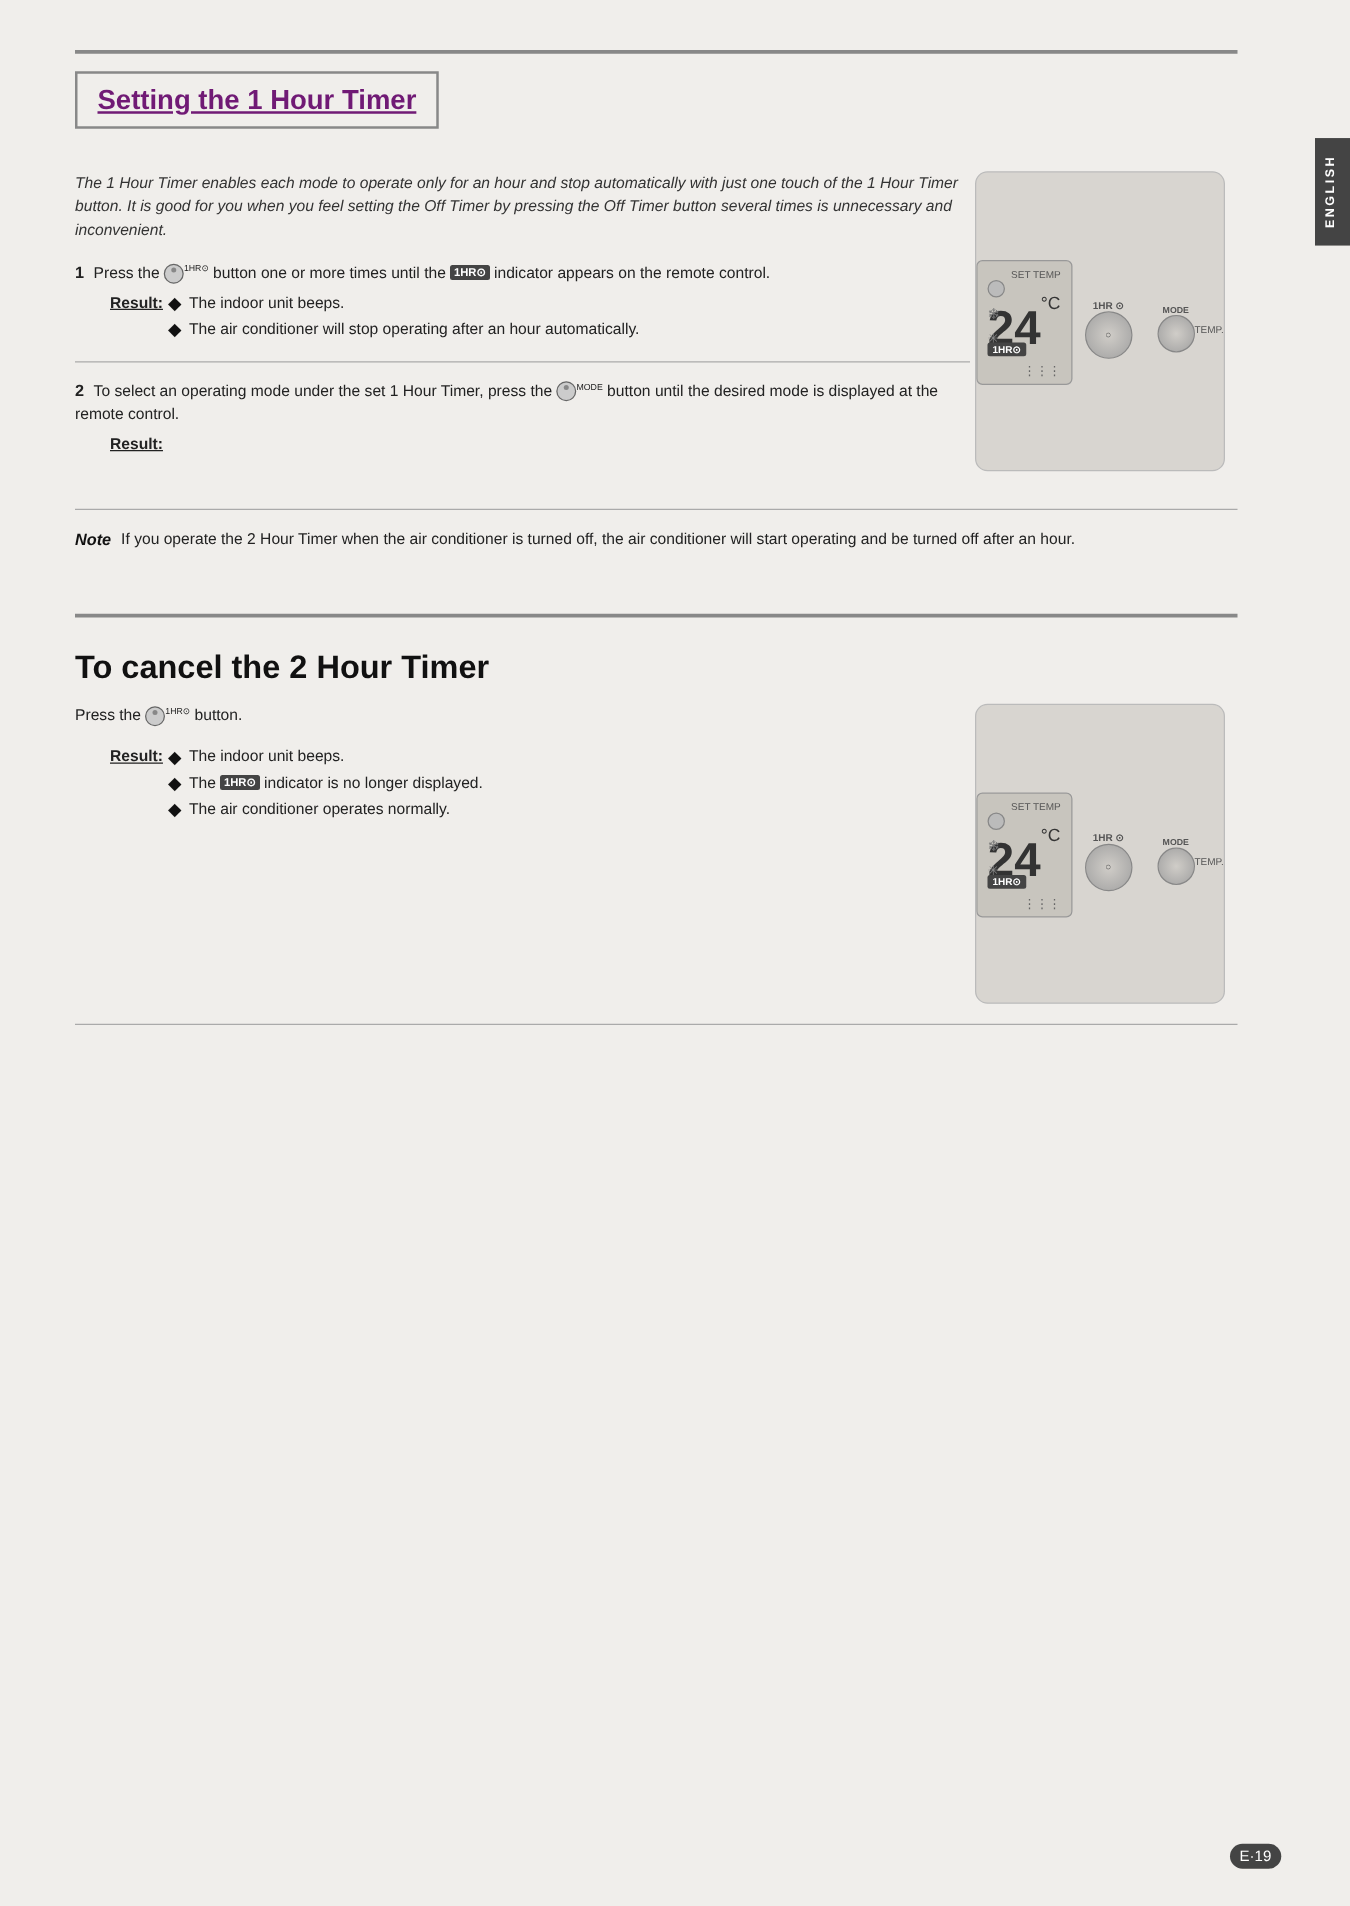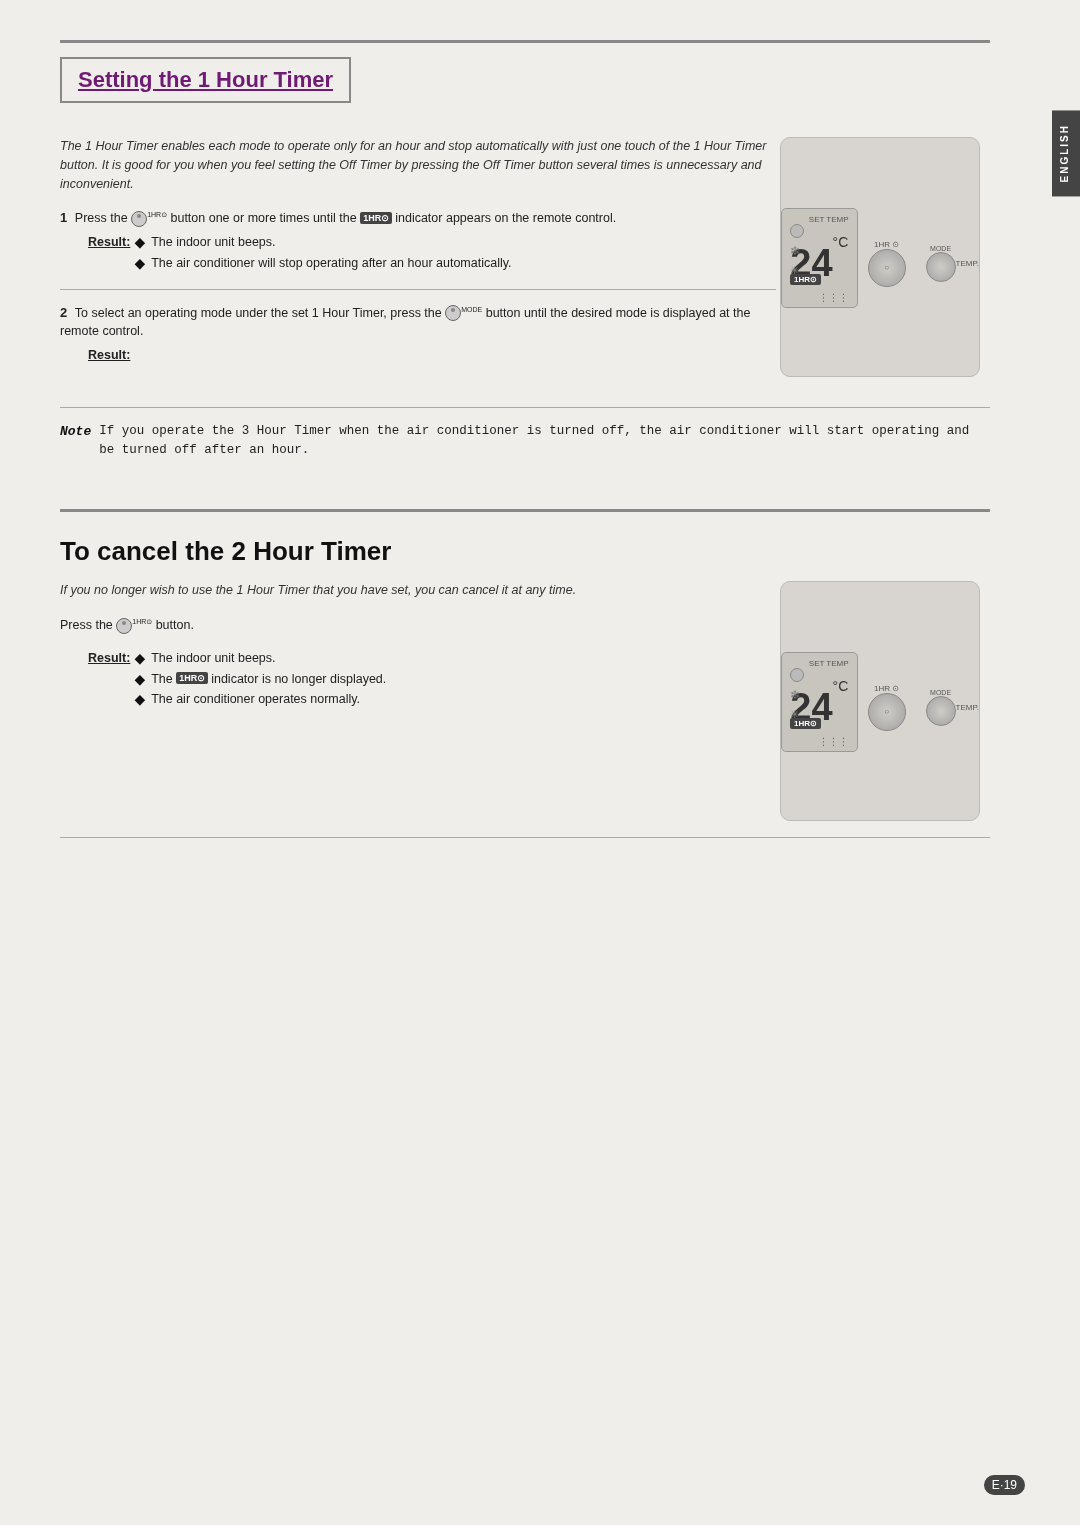--- a/index.html
+++ b/index.html
@@ -230,31 +230,31 @@
       text-align: center;
     }
     .temp-label-bottom {
       font-size: 8px;
       color: #555;
       margin-top: 2px;
     }
     .btn-col {
       display: flex;
       flex-direction: column;
+      font-weight: bold;
     }
     
     .note-section {
       margin-top: 10px;
       margin-bottom: 10px;
       display: flex;
       align-items: flex-start;
       gap: 8px;
       font-size: 12.5px;
       line-height: 1.5;
-      font-family: Liberation Mono, monospace;
     }
     .note-label {
       font-weight: bold;
       font-style: italic;
       font-size: 13px;
       flex-shrink: 0;
       color: #111;
     }
     
     .section2-title {
@@ -411,32 +411,31 @@
             <span class="temp-label-bottom">TEMP.</span>
           </div>
         </div>
       </div>
 
       
       <div style="height:14px;"></div>
       <hr class="divider">
       <div class="note-section">
         <span class="note-label">Note</span>
-        <span>If you operate the 3 Hour Timer when the air conditioner is turned off, the air conditioner will start operating and be turned off after an hour.</span>
+        <span>If you operate the 2 Hour Timer when the air conditioner is turned off, the air conditioner will start operating and be turned off after an hour.</span>
       </div>
     </div>
 
     <div style="height:30px;"></div>
 
     <div class="section-top-border">
       <h2 class="section2-title">To cancel the 2 Hour Timer</h2>
 
       <div class="two-col">
         <div class="text-col">
-          <p class="intro-text">If you no longer wish to use the 1 Hour Timer that you have set, you can cancel it at any time.</p>
 
           <div class="step">
             <span class="step-text">
               Press the <span class="inline-remote"></span><sup style="font-size:7px;">1HR⊙</sup> button.
             </span>
           </div>
 
           <div class="result-block">
             <div class="result-line">
               <span class="result-label">Result:</span>

